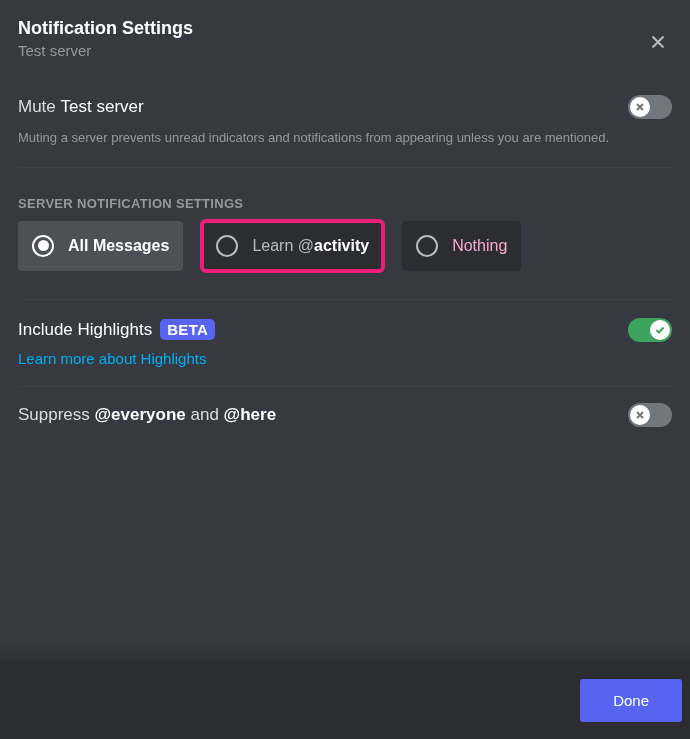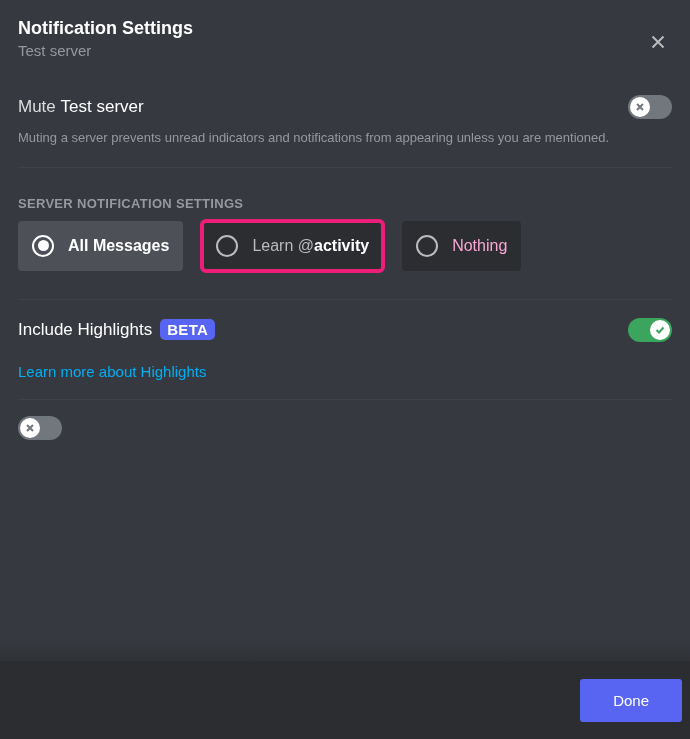--- a/index.html
+++ b/index.html
@@ -152,21 +152,21 @@
       font-weight: 700;
       padding: 2px 7px;
       border-radius: 5px;
       letter-spacing: 0.3px;
     }
     .link {
       color: #00aff4;
       font-size: 15px;
       cursor: pointer;
       display: inline-block;
-      margin-top: 21px;
+      margin-top: 8px;
     }
     .footer {
       position: absolute;
       bottom: 0;
       left: 0;
       right: 0;
       height: 78px;
       background: #2b2d31;
       display: flex;
       align-items: center;
@@ -259,20 +259,23 @@
             </svg>
         </div>
       </div>
     </div>
     <a class="link">Learn more about Highlights</a>
     <div class="divider" style="margin-top:18px"></div>
   </div>
 
   <div class="section" style="padding-top:16px">
     <div class="toggle-row">
+      <div class="toggle-label" style="font-weight:400;color:#dcddde">
+        <span>Suppress </span><strong style="font-weight:700;color:#ffffff">@everyone</strong><span> and </span><strong style="font-weight:700;color:#ffffff">@here</strong>
+      </div>
       <div class="toggle off">
         <div class="toggle-knob">
           <svg viewBox="0 0 12 12" fill="none" stroke="#72767d" stroke-width="2">
               <path d="M3 3 L9 9 M9 3 L3 9"></path>
             </svg>
         </div>
       </div>
     </div>
   </div>
 

